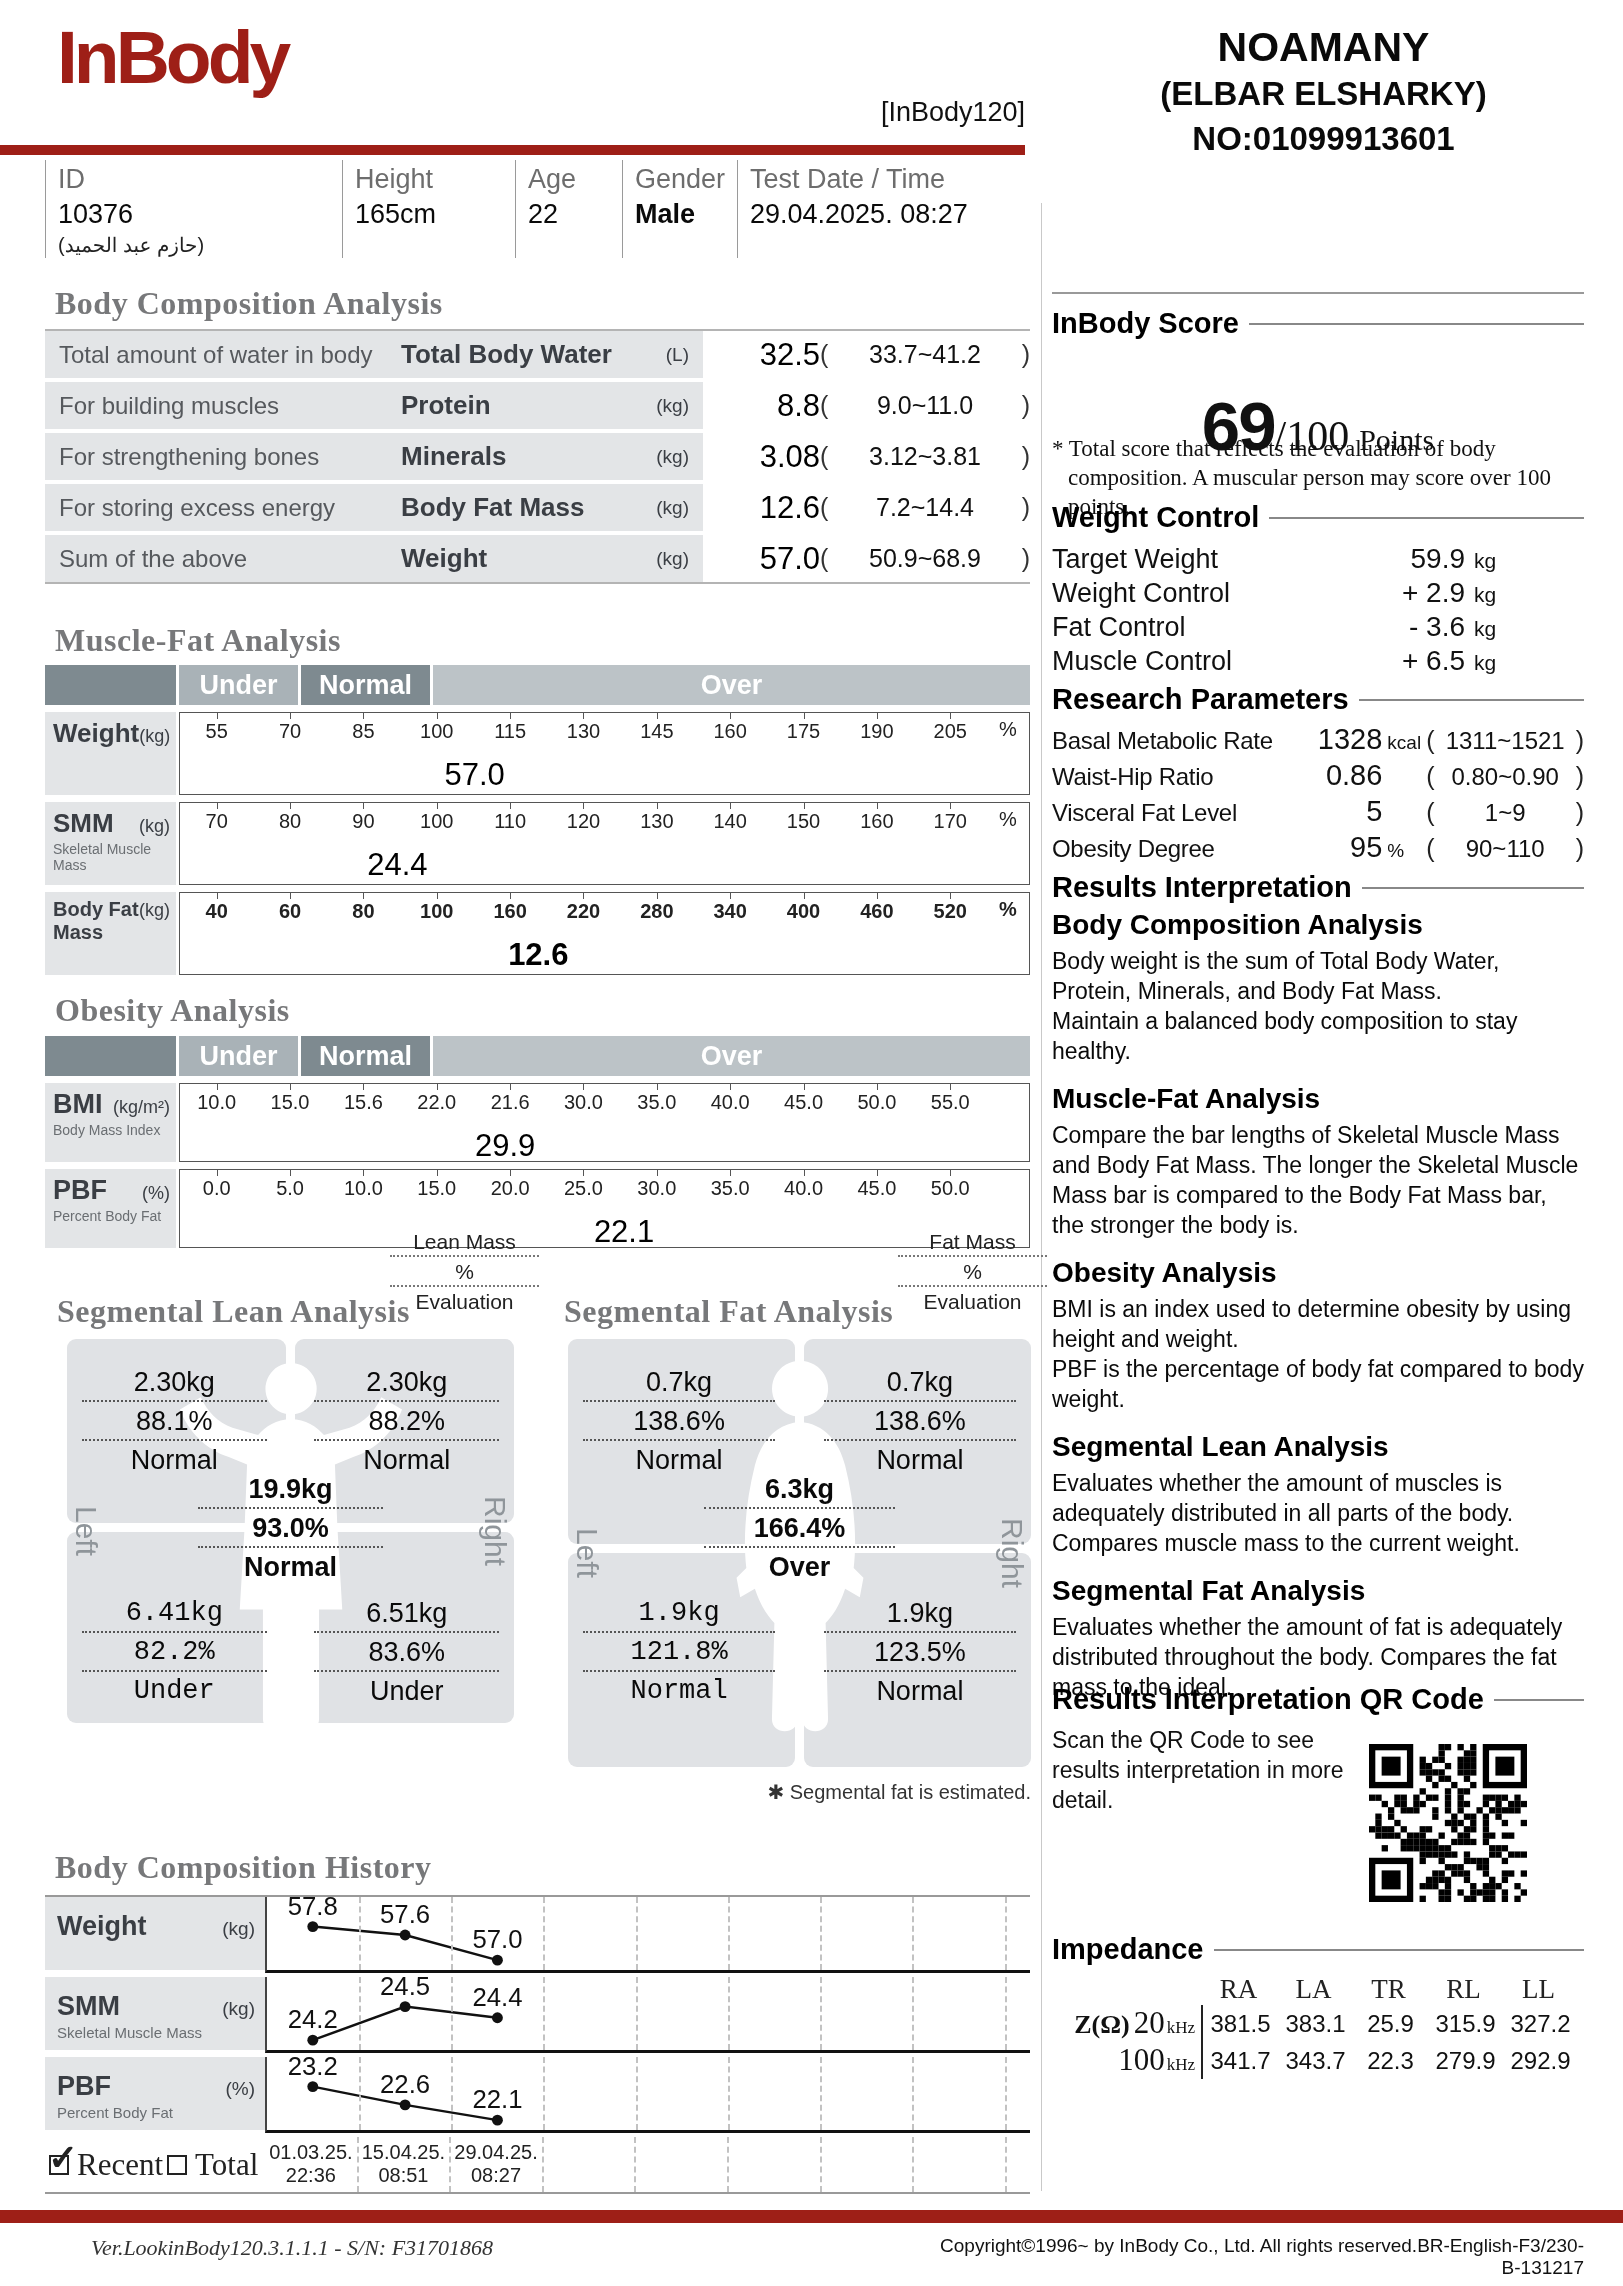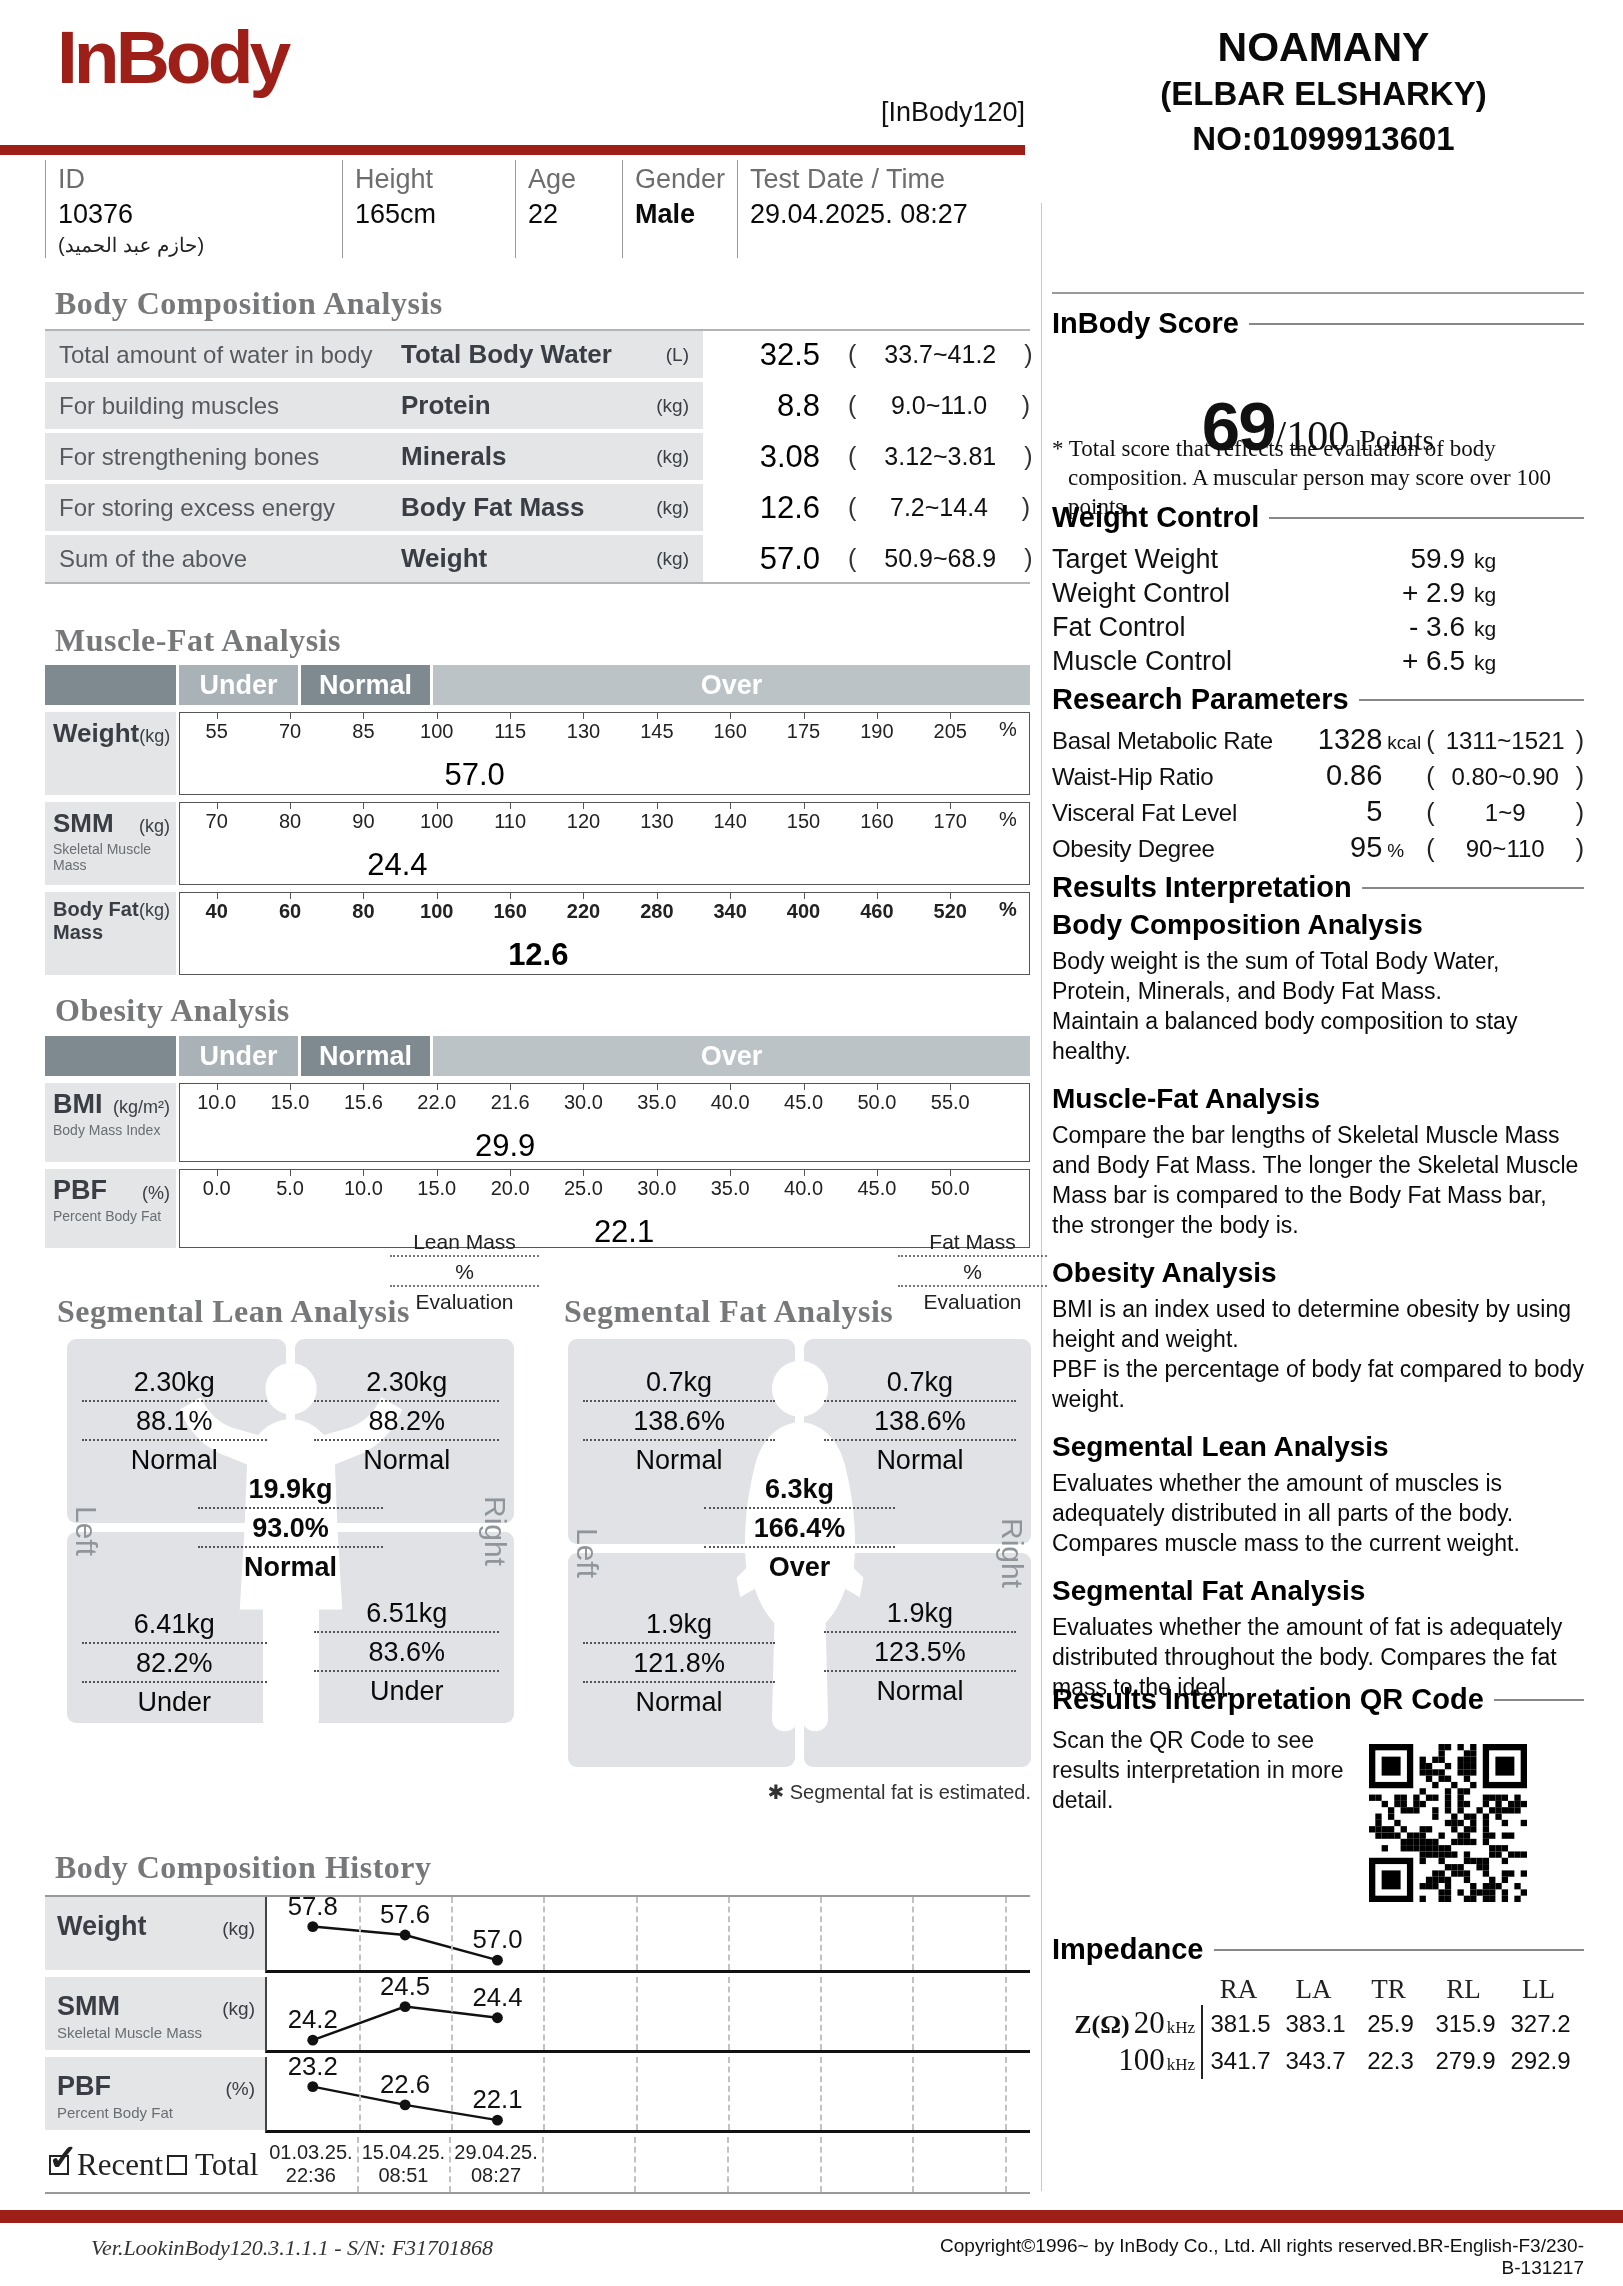--- a/index.html
+++ b/index.html
@@ -27,21 +27,21 @@
   .sec-title{font-family:"Liberation Serif",serif;font-weight:700;font-size:32px;color:#77787a;letter-spacing:0.5px;}
 
   
   .bc-table{border-top:2px solid #b4b4b4;border-bottom:2px solid #b4b4b4;}
   .bc-row{display:flex;height:47px;margin-bottom:4px;}
   .bc-row:last-child{margin-bottom:0;}
   .bc-gray{flex:0 0 658px;background:#e3e5e7;display:flex;align-items:center;}
   .bc-desc{flex:0 0 342px;padding-left:14px;font-size:24px;color:#56595d;}
   .bc-name{flex:0 0 238px;font-size:26px;font-weight:700;color:#3a3e44;}
   .bc-unit{flex:1;text-align:right;padding-right:14px;font-size:19px;color:#3a3e44;}
-  .bc-white{flex:1;display:flex;align-items:center;background:#fff;gap:28px;}
+  .bc-white{flex:1;display:flex;align-items:center;background:#fff;}
   .bc-val{flex:0 0 117px;text-align:right;font-size:31px;color:#000;}
   .bc-par{font-size:25px;color:#333;}
   .bc-range{flex:1;text-align:center;font-size:25px;color:#111;}
 
   
   .bt-head{display:flex;height:40px;gap:3px;}
   .bt-head div{color:#fff;font-size:27px;font-weight:700;text-align:center;line-height:40px;}
   .bt-c0{width:131px;background:#7e8a90;}
   .bt-under{width:119px;background:#a9b2b7;}
   .bt-normal{width:129px;background:#7e8a90;}
@@ -71,21 +71,21 @@
   .quadgrid{position:absolute;left:0;top:0;right:0;bottom:0;display:grid;
             grid-template-columns:1fr 1fr;grid-template-rows:48% 1fr;gap:9px;}
   .quad{background:#e0e2e5;border-radius:9px;}
   .sil{position:absolute;left:50%;transform:translateX(-50%);top:4px;}
   .blk{position:absolute;text-align:center;color:#0a0a0a;}
   .blk div{font-size:27px;line-height:31px;}
   .blk .dv{border-bottom:2px dotted #555;margin:0 6px 4px;padding-bottom:2px;}
   .blk-al{left:2%;width:44%;top:28px;}
   .blk-ar{right:2%;width:44%;top:28px;}
   .blk-tr{left:28%;width:44%;top:135px;font-weight:bold;}
-  .blk-ll{left:2%;width:44%;top:270px;}
+  .blk-ll{left:2%;width:44%;top:259px;font-family:Liberation Mono, monospace;}
   .blk-lr{right:2%;width:44%;top:259px;}
   .side{position:absolute;top:50%;font-size:30px;color:#8f959a;}
   .side-l{left:2px;transform:translateY(-50%);writing-mode:vertical-rl;}
   .side-r{right:2px;transform:translateY(-50%);writing-mode:vertical-rl;}
   .fatnote{font-size:20px;color:#333;text-align:right;}
 
   
   .hist{border-top:2px solid #999;}
   .h-row{display:flex;margin-bottom:4px;}
   .h-lab{width:220px;background:#e3e5e7;box-sizing:border-box;padding:14px 10px 0 12px;}

